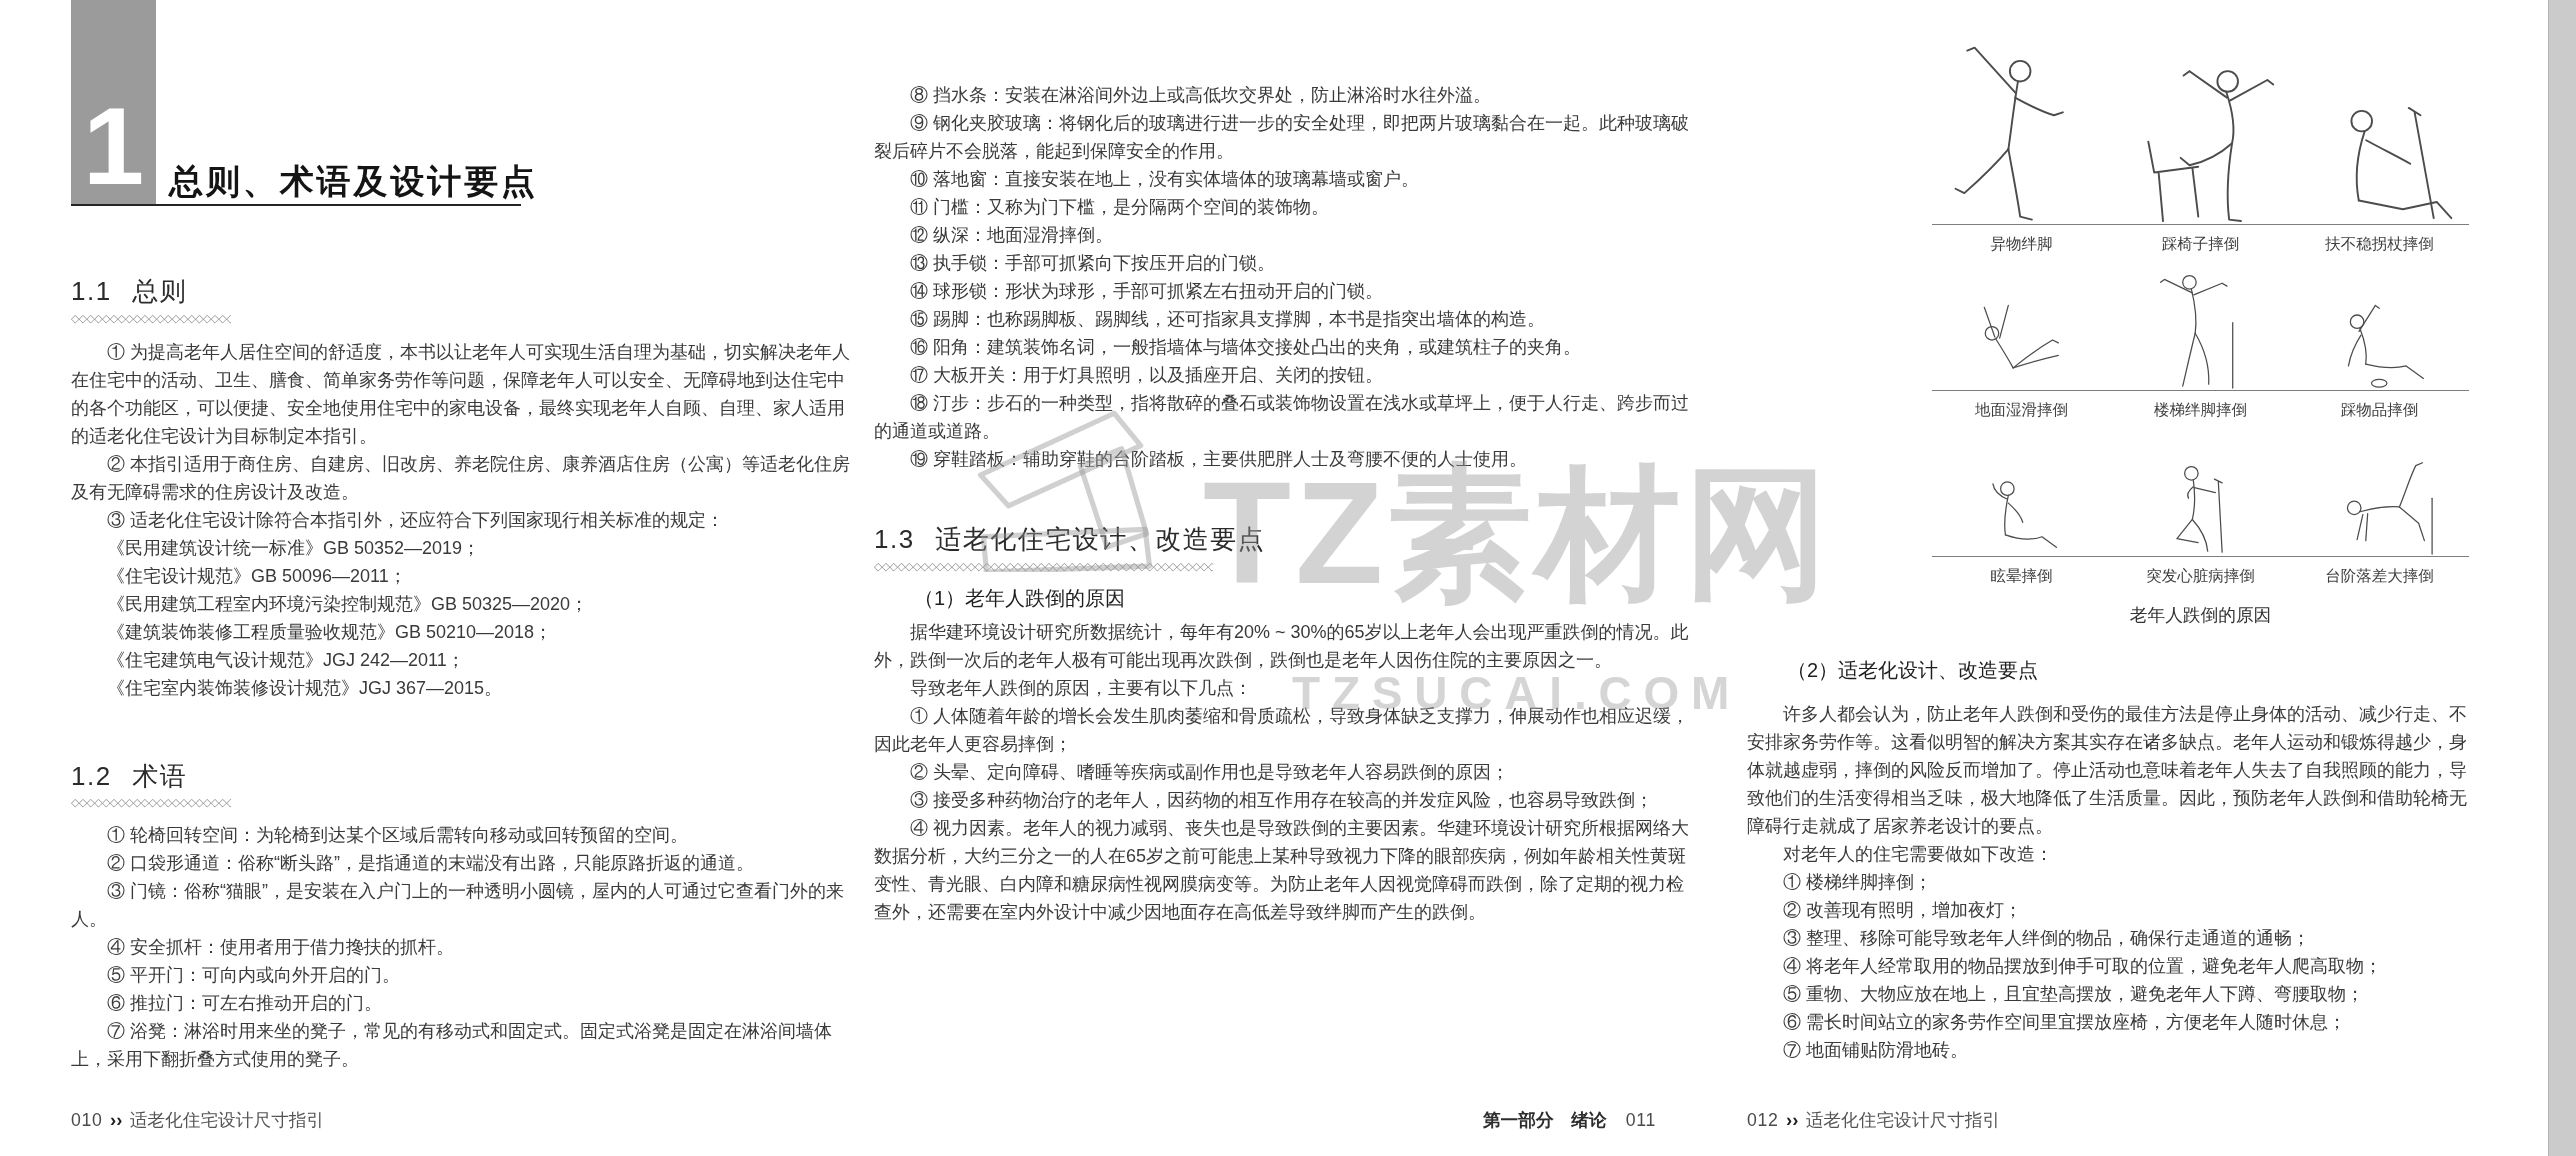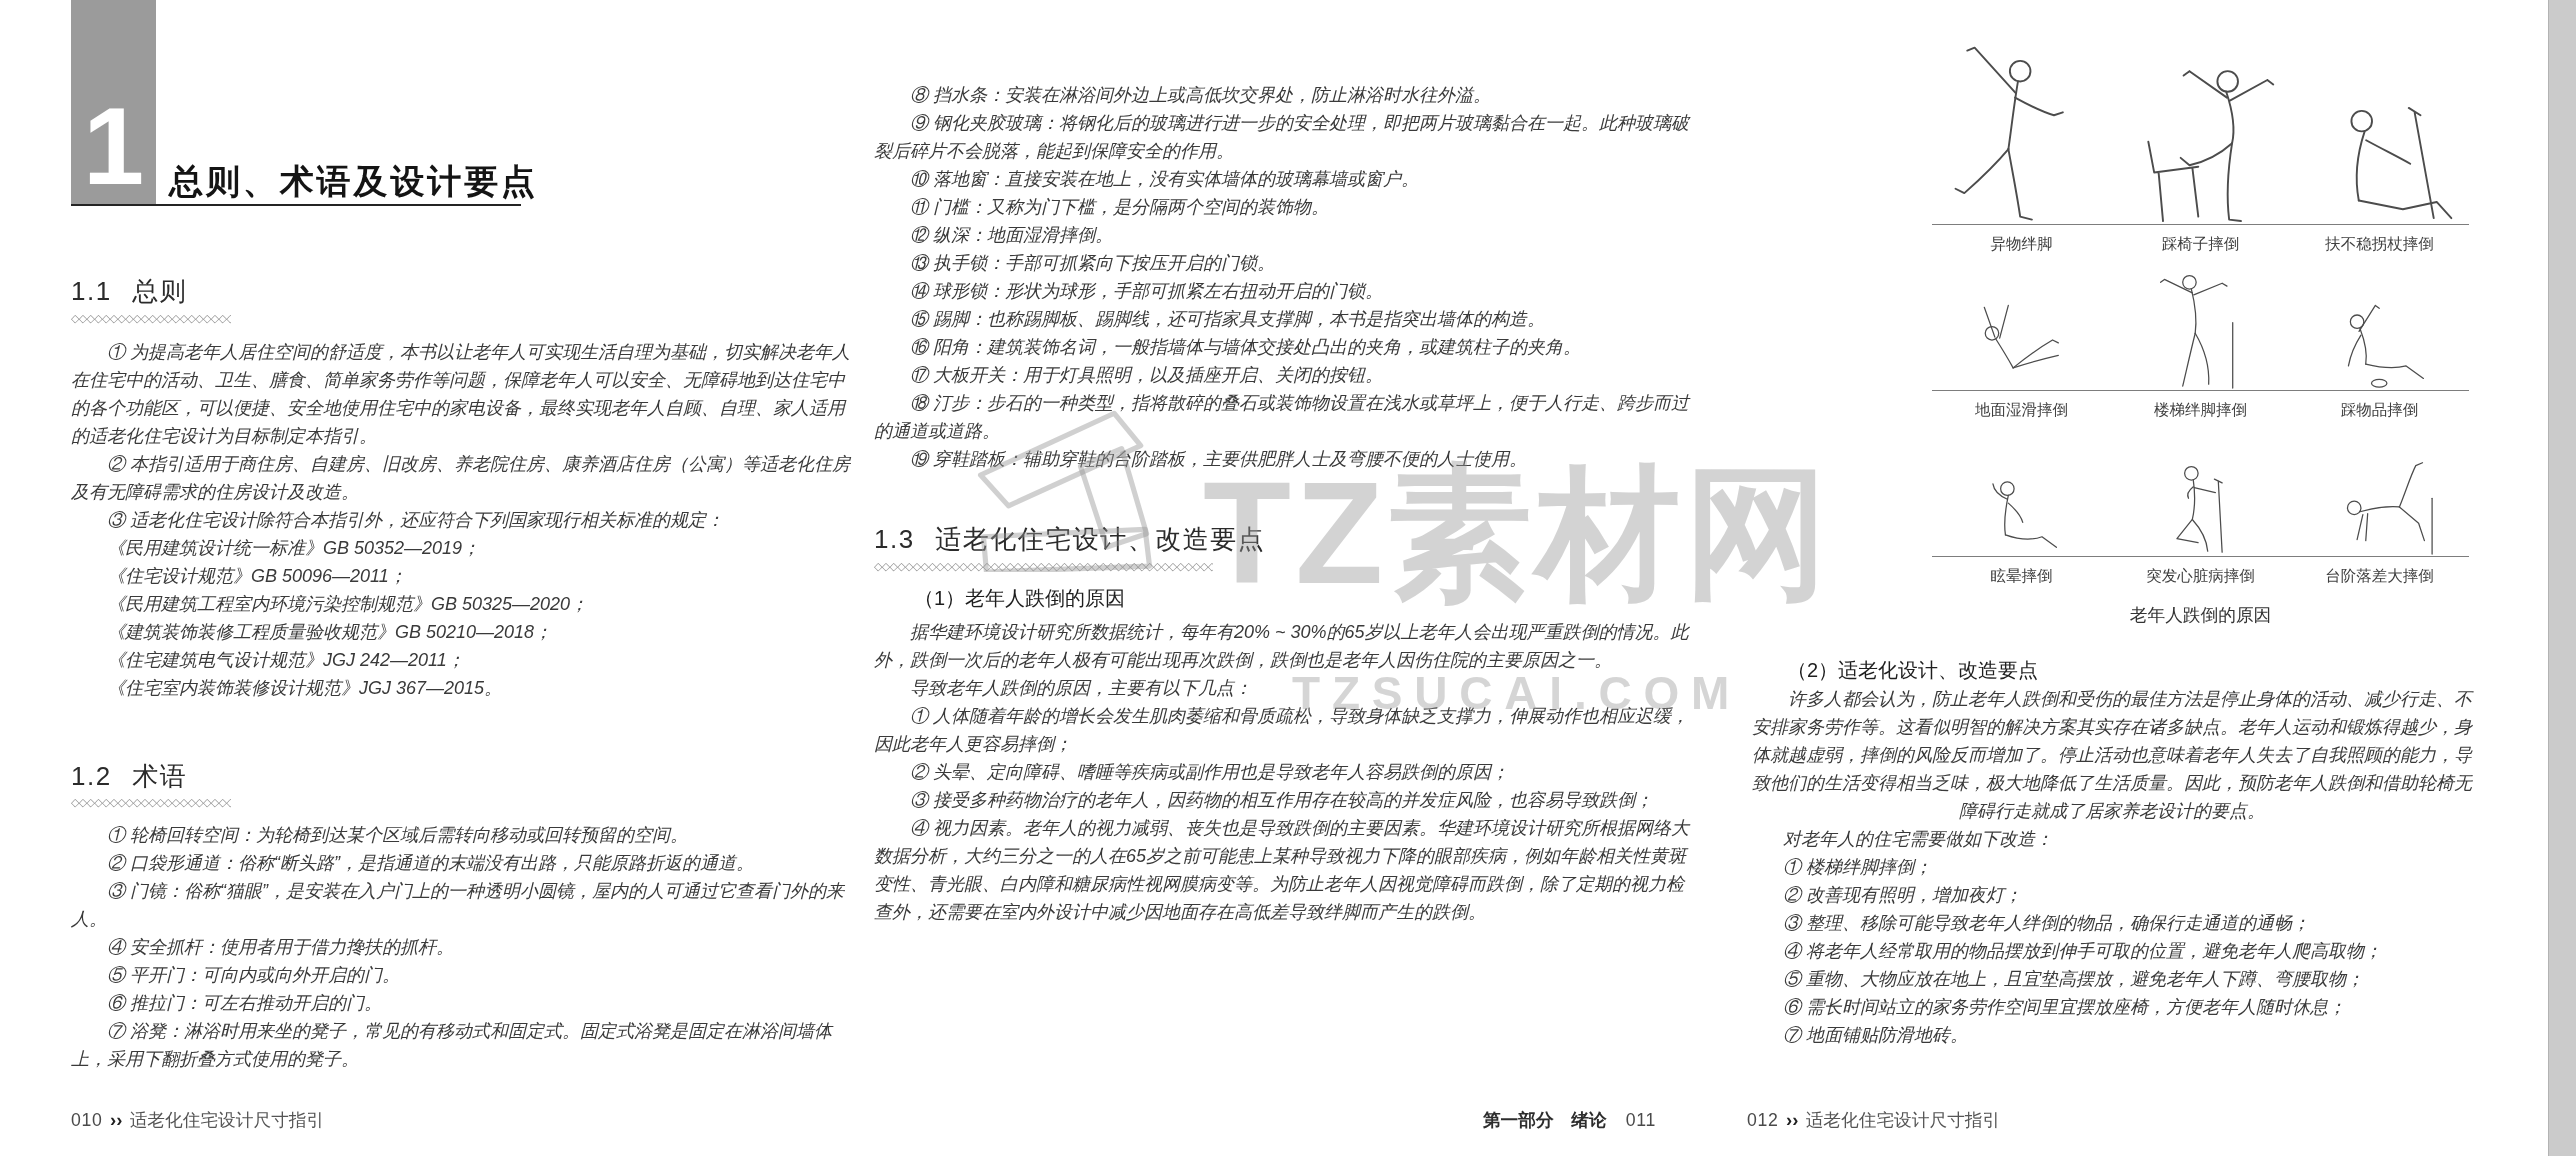--- a/index.html
+++ b/index.html
@@ -13,21 +13,21 @@
   .chaptitle{left:169px;top:159px;font-size:34px;font-weight:700;color:#141414;letter-spacing:2.9px;}
   .chaprule{left:71px;top:204px;width:450px;height:2.2px;background:#242424;}
   
   .sech{font-size:26px;font-weight:400;color:#2b2b2b;letter-spacing:1.5px;white-space:nowrap;}
   .sech .num{margin-right:20.6px;}
   .chain{overflow:hidden;height:13.2px;line-height:11px;font-size:11px;color:#8a8a8a;
          letter-spacing:-0.7px;margin-top:3.7px;white-space:nowrap;}
   .chain::before{content:"◇◇◇◇◇◇◇◇◇◇◇◇◇◇◇◇◇◇◇◇◇◇◇◇◇◇◇◇◇◇◇◇◇◇◇◇◇◇◇◇◇◇◇◇◇◇◇◇◇◇◇◇◇◇◇◇◇◇◇◇◇◇◇◇";}
   .chain.w1{width:160px;} .chain.w2{width:339px;}
   
-  .col p.body{margin:0;font-size:18px;line-height:28px;text-indent:2em;color:#3a3a3a;font-style:italic;}
+  .col p.body{margin:0;font-size:18px;line-height:28px;text-indent:2em;color:#3a3a3a;}
   .subhead{margin:0;font-size:20px;font-weight:400;color:#1e1e1e;text-indent:2em;line-height:28px;}
   
   .footer{font-size:17.7px;color:#4a4a4a;white-space:nowrap;}
   .footer .pn{letter-spacing:0.7px;}
   .footer .mk{font-weight:900;color:#222;margin:0 7.4px;font-size:18.4px;}
   .footer .bt{color:#555;}
   .footer.right-align{text-align:right;}
   .footer .part{font-weight:700;color:#2d2d2d;margin-right:19px;}
   
   .figblock{margin-left:185px;width:537px;}
@@ -235,21 +235,21 @@
         <div class="figcaps">
           <span>眩晕摔倒</span>
           <span>突发心脏病摔倒</span>
           <span>台阶落差大摔倒</span>
         </div>
       </div>
 
       <div class="groupcap" style="margin-top:16px;">老年人跌倒的原因</div>
 
       <p class="subhead" style="margin-top:29px;">（2）适老化设计、改造要点</p>
-      <p class="body" style="margin-top:1px;text-align:center;">许多人都会认为，防止老年人跌倒和受伤的最佳方法是停止身体的活动、减少行走、不安排家务劳作等。这看似明智的解决方案其实存在诸多缺点。老年人运动和锻炼得越少，身体就越虚弱，摔倒的风险反而增加了。停止活动也意味着老年人失去了自我照顾的能力，导致他们的生活变得相当乏味，极大地降低了生活质量。因此，预防老年人跌倒和借助轮椅无障碍行走就成了居家养老设计的要点。</p>
+      <p class="body" style="margin-top:16px;">许多人都会认为，防止老年人跌倒和受伤的最佳方法是停止身体的活动、减少行走、不安排家务劳作等。这看似明智的解决方案其实存在诸多缺点。老年人运动和锻炼得越少，身体就越虚弱，摔倒的风险反而增加了。停止活动也意味着老年人失去了自我照顾的能力，导致他们的生活变得相当乏味，极大地降低了生活质量。因此，预防老年人跌倒和借助轮椅无障碍行走就成了居家养老设计的要点。</p>
       <p class="body">对老年人的住宅需要做如下改造：</p>
       <p class="body">① 楼梯绊脚摔倒；</p>
       <p class="body">② 改善现有照明，增加夜灯；</p>
       <p class="body">③ 整理、移除可能导致老年人绊倒的物品，确保行走通道的通畅；</p>
       <p class="body">④ 将老年人经常取用的物品摆放到伸手可取的位置，避免老年人爬高取物；</p>
       <p class="body">⑤ 重物、大物应放在地上，且宜垫高摆放，避免老年人下蹲、弯腰取物；</p>
       <p class="body">⑥ 需长时间站立的家务劳作空间里宜摆放座椅，方便老年人随时休息；</p>
       <p class="body">⑦ 地面铺贴防滑地砖。</p>
     </div>
 

